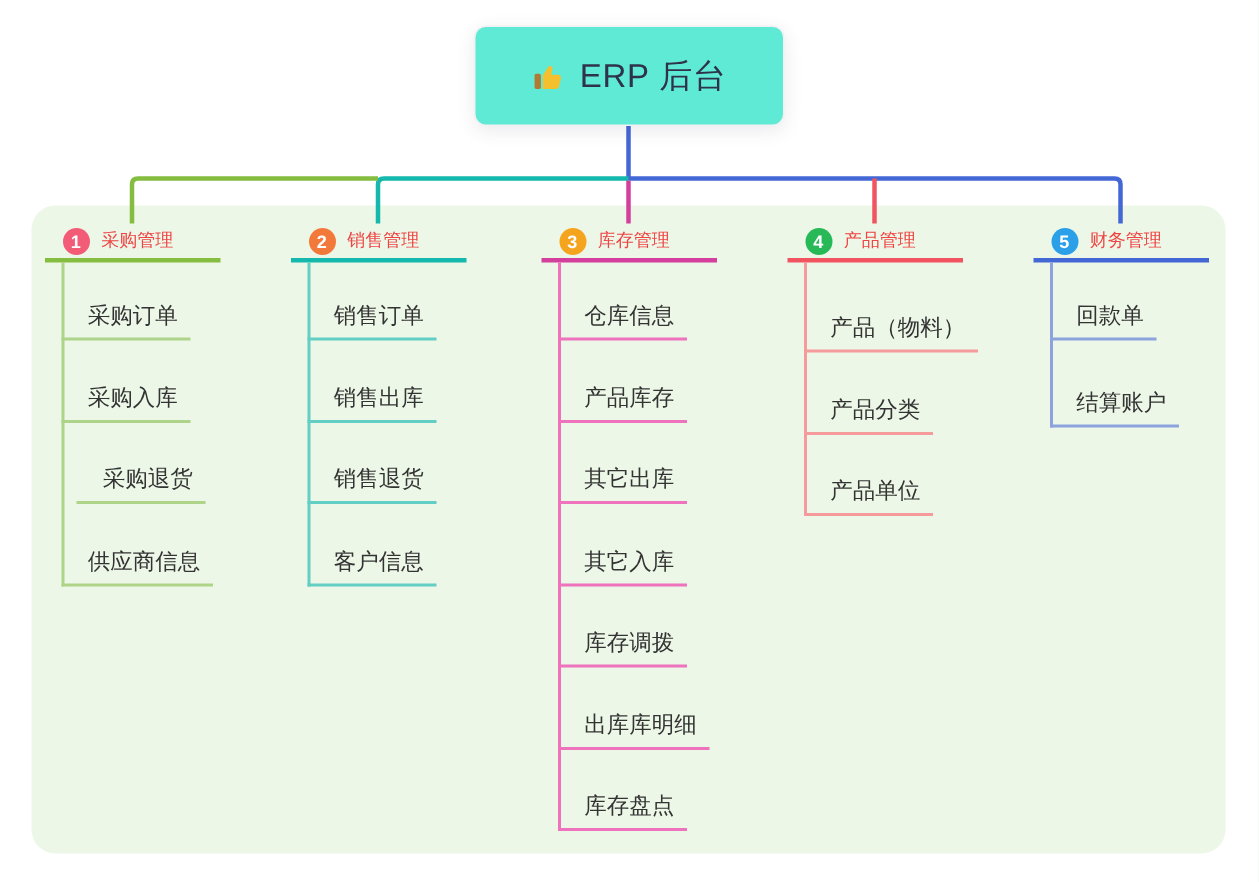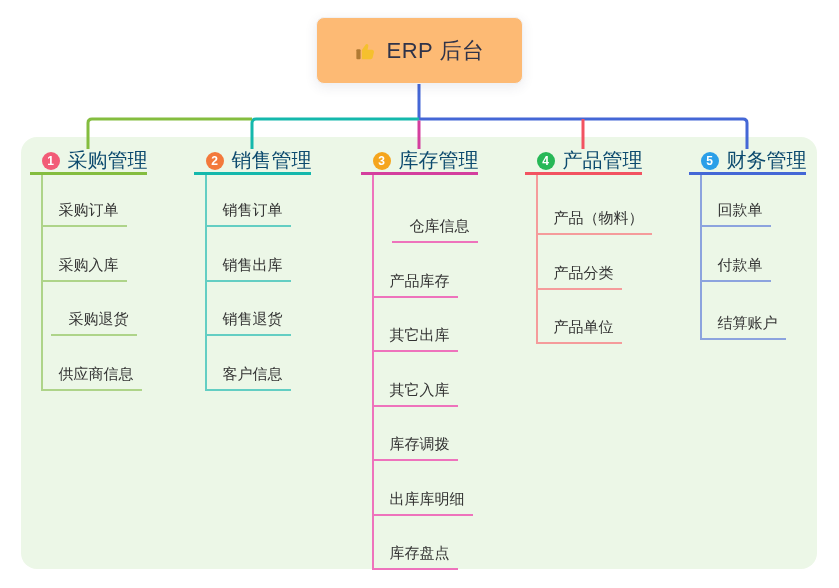--- a/index.html
+++ b/index.html
@@ -5,21 +5,21 @@
   html,body{margin:0;padding:0;}
   body{
     width:839px;height:588px;position:relative;overflow:hidden;
     background:#ffffff;
     font-family:"Liberation Sans","DejaVu Sans",sans-serif;
     color:#2f3245;
   }
   
   .root-card{
     position:absolute;left:316px;top:17px;width:207px;height:67px;
-    background:#fdba74;border:1px solid #f1f1f3;border-radius:8px;
+    background:#5eead4;border:1px solid #f1f1f3;border-radius:8px;
     box-shadow:0 3px 12px rgba(60,60,90,.10);
     display:flex;align-items:center;justify-content:center;gap:10px;
     box-sizing:border-box;cursor:pointer;
   }
   .root-title{font-size:22px;font-weight:500;color:#2f3349;letter-spacing:.5px;}
   
   .canvas-panel{
     position:absolute;left:21px;top:137px;width:796px;height:432px;
     border-radius:16px;
   }
@@ -29,21 +29,21 @@
   .branch-col{position:absolute;width:117px;}
   .branch-head{
     display:flex;align-items:center;gap:8px;
     height:26px;padding-left:12px;box-sizing:border-box;width:117px;
     border-bottom:3px solid #888;cursor:pointer;
   }
   .branch-badge{
     width:18px;height:18px;border-radius:50%;flex:0 0 18px;
     color:#fff;font-size:12px;font-weight:bold;line-height:18px;text-align:center;
   }
-  .branch-title{font-size:20px;font-weight:500;color:#0c4a6e;white-space:nowrap;}
+  .branch-title{font-size:12px;font-weight:500;color:#ef4444;white-space:nowrap;}
   .branch-children{position:relative;margin-left:11px;}
   .branch-spine{position:absolute;left:0;top:0;bottom:0;width:2px;}
   .child-row{display:flex;align-items:flex-end;}
   .child{
     border-bottom:2px solid #14532d;
     padding:0 8px 5px 18px;
     font-size:15px;color:#333333;white-space:nowrap;cursor:pointer;
   }
 </style>
 </head>
@@ -111,21 +111,21 @@
       </div>
     </div>
   </div>
 <div class="branch-col" style="left: 360.5px; top: 149px;">
     <div class="branch-head" style="border-bottom-color: rgb(212, 63, 158);">
       <span class="branch-badge" style="background: rgb(245, 165, 29);">3</span>
       <span class="branch-title">库存管理</span>
     </div>
     <div class="branch-children">
       <div class="branch-spine" style="background: rgb(238, 115, 188);"></div>
-    <div class="child-row" style="height: 68px; justify-content: flex-end;">
+    <div class="child-row" style="height: 52px;">
         <div class="child" style="border-bottom-color: rgb(238, 115, 188);">仓库信息</div>
       </div>
       <div class="child-row" style="height: 54.5px;">
         <div class="child" style="border-bottom-color: rgb(238, 115, 188);">产品库存</div>
       </div>
       <div class="child-row" style="height: 54.5px;">
         <div class="child" style="border-bottom-color: rgb(238, 115, 188);">其它出库</div>
       </div>
       <div class="child-row" style="height: 54.5px;">
         <div class="child" style="border-bottom-color: rgb(238, 115, 188);">其它入库</div>
@@ -162,20 +162,17 @@
 <div class="branch-col" style="left: 688.5px; top: 149px;">
     <div class="branch-head" style="border-bottom-color: rgb(68, 103, 214);">
       <span class="branch-badge" style="background: rgb(43, 159, 232);">5</span>
       <span class="branch-title">财务管理</span>
     </div>
     <div class="branch-children">
       <div class="branch-spine" style="background: rgb(140, 163, 222);"></div>
     <div class="child-row" style="height: 52px;">
         <div class="child" style="border-bottom-color: rgb(140, 163, 222);">回款单</div>
       </div>
-      <div class="child-row" style="height: 54.5px;">
-        <div class="child" style="border-bottom-color: rgb(140, 163, 222);">付款单</div>
-      </div>
       <div class="child-row" style="height: 58px; font-family: Liberation Serif, serif;">
         <div class="child" style="border-bottom-color: rgb(140, 163, 222);">结算账户</div>
       </div>
     </div>
   </div>
 
 </body></html>

